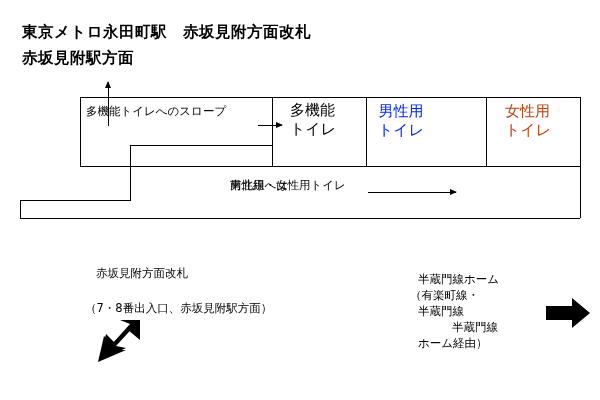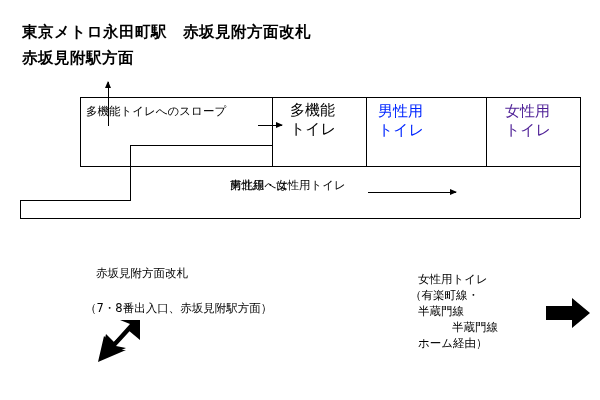--- a/index.html
+++ b/index.html
@@ -46,22 +46,22 @@
     white-space: nowrap;
     color: #000;
   }
   .lbl-big {
     font-size: 15px;
     line-height: 19px;
     font-weight: 400;
     white-space: nowrap;
     color: #000;
   }
-  .blue { color: #0026ff; }
-  .red  { color: #4c1d95; }
+  .blue { color: #0026ff; text-align: center; }
+  .red  { color: #c2410c; }
 
   
   .arrow-right-thin {
     position: absolute;
     width: 0; height: 0;
   }
   .arrow-right-thin::before {
     content: "";
     position: absolute;
     left: 0; top: 0;
@@ -178,21 +178,21 @@
   <div class="legend-text" style="left:96px; top:266px;">赤坂見附方面改札</div>
   <div class="legend-text" style="left:85px; top:285px;margin-top:16px;">（7・8番出入口、赤坂見附駅方面）</div>
 
   <div class="block-arrow" style="left:92px; top:318px;">
     <svg width="52" height="48" viewBox="0 0 52 48">
       <polygon points="48,2 48,22 36,12 20,32 34,32 6,44 12,18 20,26 38,6 28,2" fill="#000000"></polygon>
       <polygon points="46,4 24,28 34,30 8,42 14,16 22,24 44,2" fill="#000000"></polygon>
     </svg>
   </div>
 
-  <div class="legend-text" style="left:418px; top:272px;">女性用トイレ</div>
+  <div class="legend-text" style="left:418px; top:272px;">半蔵門線ホーム</div>
   <div class="legend-text" style="left:410px; top:288px;">（有楽町線・</div>
   <div class="legend-text" style="left:418px; top:304px;">半蔵門線</div>
   <div class="legend-text" style="left:428px; top:320px;margin-left:24px;">半蔵門線</div>
   <div class="legend-text" style="left:418px; top:336px;">ホーム経由）</div>
 
   <div class="block-arrow" style="left:546px; top:296px;">
     <svg width="46" height="34" viewBox="0 0 46 34">
       <polygon points="0,10 26,10 26,2 44,17 26,32 26,24 0,24" fill="#000000"></polygon>
     </svg>
   </div>

